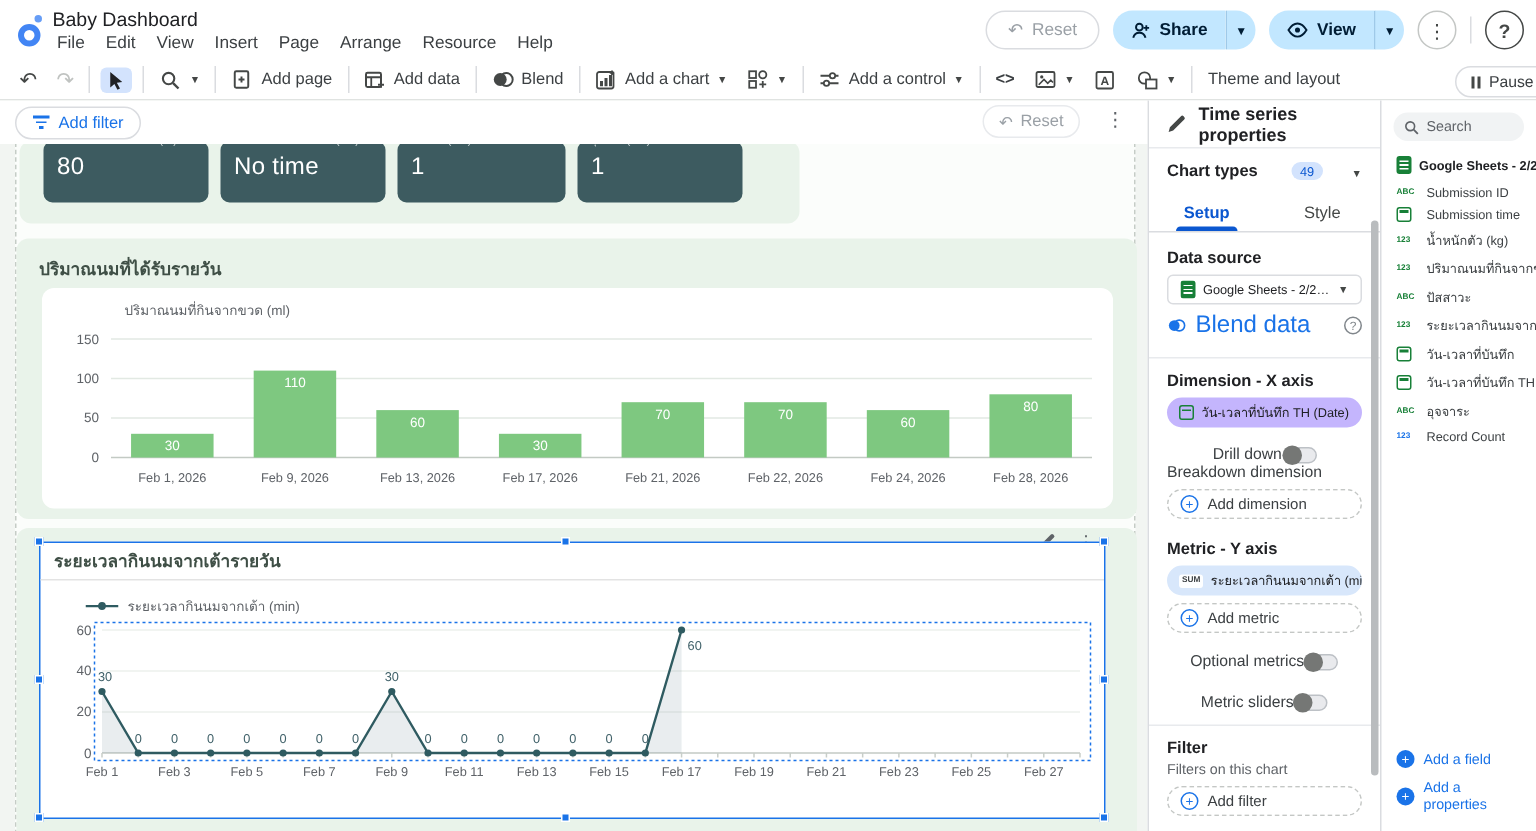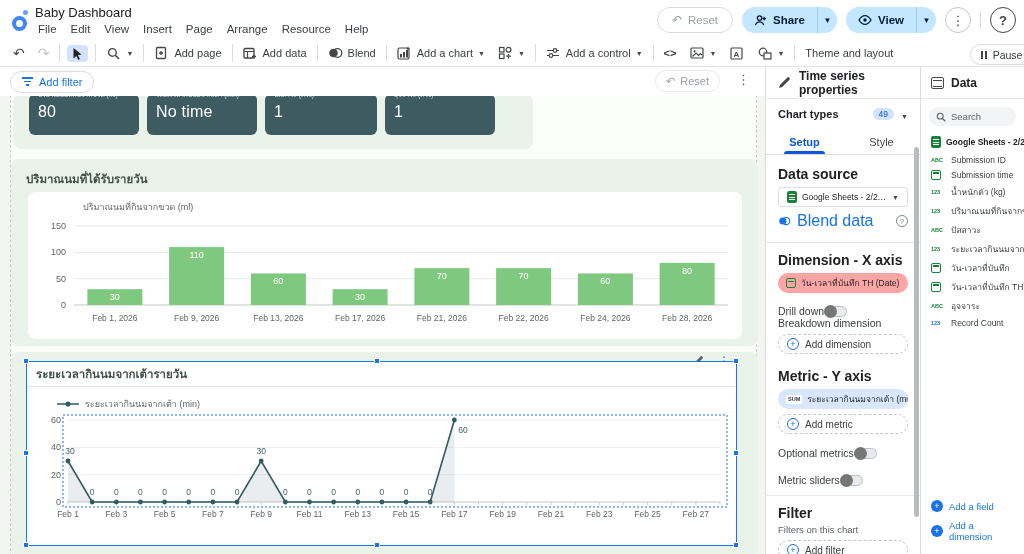--- a/index.html
+++ b/index.html
@@ -58,28 +58,28 @@
   
   #props{position:absolute;left:765px;top:67px;width:155px;height:487px;background:#fff;border-left:1px solid #dadce0;font-size:10.5px;overflow:hidden}
   #props .hdr{display:flex;align-items:center;gap:8px;height:32px;padding:0 12px;border-bottom:1px solid #e8eaed;font-size:12px;font-weight:bold;color:#202124}
   .props-row{display:flex;align-items:center;padding:0 12px}
   #chart-types-row{height:30px;justify-content:space-between;color:#202124;font-weight:bold;font-size:11px}
   .badge{background:#d3e3fd;color:#0b57d0;font-size:8.5px;border-radius:8px;padding:1px 6px;font-weight:normal}
   #tabs{display:flex;border-bottom:1px solid #dadce0;height:26px}
   .tab{flex:1;text-align:center;font-size:11px;line-height:26px;color:#444746;position:relative}
   .tab.active{color:#0b57d0;font-weight:bold}
   .tab.active::after{content:"";position:absolute;left:18px;right:18px;bottom:0;height:3px;background:#0b57d0;border-radius:3px 3px 0 0}
-  .sec-label{font-weight:bold;color:#202124;font-size:14px;padding:0 12px}
+  .sec-label{font-weight:bold;color:#202124;font-size:11px;padding:0 12px}
   .chip{margin:5px 12px 0;height:20px;border-radius:11px;display:flex;align-items:center;gap:5px;padding:0 8px;font-size:8.5px;color:#202124;overflow:hidden;white-space:nowrap}
   .chip.src{border:1px solid #dadce0;background:#fff;border-radius:4px;justify-content:space-between}
-  .chip.dim{background:#fca5a5}
+  .chip.dim{background:#c4b5fd}
   .chip.met{background:#d8e7fb}
   .dashed-pill{margin:5px 12px 0;height:20px;border:1px dashed #c4c7c5;border-radius:11px;display:flex;align-items:center;gap:6px;padding:0 8px;font-size:10px;color:#3c4043}
   .plus-o{width:12px;height:12px;border-radius:50%;display:inline-flex;align-items:center;justify-content:center;color:#1a73e8;border:1.2px solid #1a73e8;font-size:9px;line-height:1}
-  .toggle-row{display:flex;align-items:center;justify-content:flex-start;padding:0 12px;color:#3c4043}
+  .toggle-row{display:flex;align-items:center;justify-content:center;padding:0 12px;color:#3c4043}
   .toggle{width:23px;height:11px;background:#e9eaed;border:1px solid #bdc1c6;border-radius:7px;position:relative}
   .toggle::after{content:"";position:absolute;left:-1px;top:-2px;width:13px;height:13px;background:#757775;border-radius:50%}
   .hdiv{height:1px;background:#e8eaed;margin:9px 0}
   #props-scrollthumb{position:absolute;right:1px;top:80px;width:5px;height:370px;background:#b9bcbe;border-radius:3px}
   .sheets-ic{width:10px;height:12px;background:#188038;border-radius:2px;position:relative;flex:none}
   .sheets-ic::after{content:"";position:absolute;left:2px;top:3px;width:6px;height:6px;background:linear-gradient(#fff 0 1px,transparent 1px 2.5px,#fff 2.5px 3.5px,transparent 3.5px 5px,#fff 5px 6px)}
   .cal-ic{width:10px;height:10px;border:1.2px solid #188038;border-radius:2px;position:relative;flex:none}
   .cal-ic::after{content:"";position:absolute;left:1px;top:1.5px;width:6px;height:1.5px;background:#188038}
   .q-ic{width:12px;height:12px;border:1px solid #80868b;border-radius:50%;color:#80868b;font-size:8px;display:flex;align-items:center;justify-content:center}
   
@@ -490,21 +490,21 @@
   <div class="hdr">
     <span>
       <svg width="13" height="13" viewBox="0 0 12 12">
           <path d="M1 11 L1.8 8.2 L8.6 1.4 a1.1 1.1 0 0 1 1.6 0 l.4.4 a1.1 1.1 0 0 1 0 1.6 L3.8 10.2 Z" fill="#444746"></path>
         </svg>
     </span>
     <span>Time series properties</span>
   </div>
   <div class="props-row" id="chart-types-row">
     <span>Chart types</span>
-    <span style="display:flex;align-items:flex-end;gap:7px">
+    <span style="display:flex;align-items:flex-end;gap:19px">
       <span class="badge">49</span>
       <span class="caret">▼</span>
     </span>
   </div>
   <div id="tabs">
     <div class="tab active">Setup</div>
     <div class="tab">Style</div>
   </div>
 
   <div style="height:11px"></div>
@@ -568,24 +568,20 @@
   </div>
   <div class="dashed-pill">
     <span class="plus-o">+</span>
     <span>Add filter</span>
   </div>
 
   <div id="props-scrollthumb"></div>
 </div>
 
 <div id="datapanel">
-  <div class="hdr">
-    <span class="rows-ic"></span>
-    <span>Data</span>
-  </div>
   <div id="search-box">
     <svg width="10" height="10" viewBox="0 0 13 13">
         <circle cx="5.4" cy="5.4" r="3.8" fill="none" stroke="#5f6368" stroke-width="1.4"></circle>
         <path d="M8.4 8.4 L12 12" stroke="#5f6368" stroke-width="1.6"></path>
       </svg>
     <span>Search</span>
   </div>
   <div id="data-source-row">
     <span class="sheets-ic"></span>
     <span>Google Sheets - 2/27/...</span>
@@ -632,16 +628,16 @@
         <span class="field-name">Record Count</span>
       </div>
     </div>
   <div id="data-bottom">
     <div class="add-link">
       <span class="plus-f">+</span>
       <span>Add a field</span>
     </div>
     <div class="add-link">
       <span class="plus-f">+</span>
-      <span>Add a dimension</span>
+      <span>Add a properties</span>
     </div>
   </div>
 </div>
 
 </body></html>

